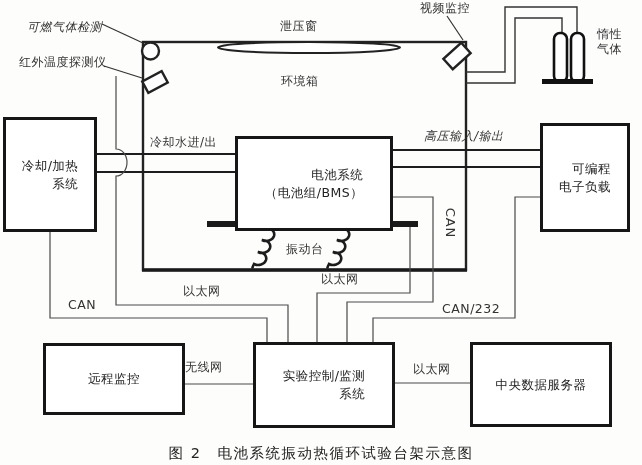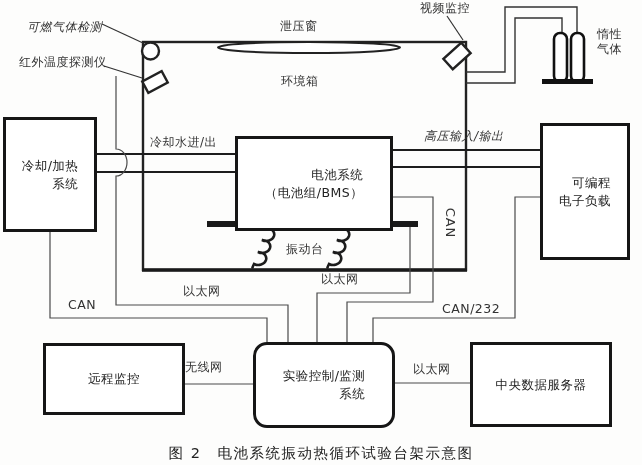--- a/index.html
+++ b/index.html
@@ -80,24 +80,24 @@
     <path d="M393,197 L433,197 L433,302 L347,302 L347,342" fill="none" stroke="#4a4a4a" stroke-width="1.2"></path>
     <path d="M540,197 L515,197 L515,318 L373,318 L373,342" fill="none" stroke="#4a4a4a" stroke-width="1.2"></path>
     <line x1="172" y1="384" x2="253" y2="384" stroke="#4a4a4a" stroke-width="1.2"></line>
     <line x1="395" y1="383" x2="470" y2="383" stroke="#4a4a4a" stroke-width="1.2"></line>
   </svg>
 
   <div class="box" style="left:3px;top:117px;width:94px;height:115px;">冷却/加热
 系统</div>
   <div class="box" style="left:235px;top:125px;width:158px;height:95px;margin-top:11px;">电池系统
 （电池组/BMS）</div>
-  <div class="box" style="left:540px;top:123px;width:90px;height:137px;">可编程
+  <div class="box" style="left:540px;top:123px;width:90px;height:109px;">可编程
 电子负载</div>
   <div class="box" style="left:43px;top:343px;width:142px;height:72px;">远程监控</div>
-  <div class="box" style="left:253px;top:342px;width:142px;height:86px;border-radius:14px;">实验控制/监测
+  <div class="box" style="left:253px;top:342px;width:142px;height:86px;">实验控制/监测
 系统</div>
   <div class="box" style="left:470px;top:342px;width:142px;height:85px;">中央数据服务器</div>
 
   <div class="lbl" style="left:27px;top:20px;font-style:italic;">可燃气体检测</div>
   <div class="lbl" style="left:19px;top:55px;">红外温度探测仪</div>
   <div class="lbl" style="left:280px;top:19px;">泄压窗</div>
   <div class="lbl" style="left:420px;top:1px;">视频监控</div>
   <div class="lbl" style="left:597px;top:27px;">惰性
 气体</div>
   <div class="lbl" style="left:281px;top:74px;">环境箱</div>

